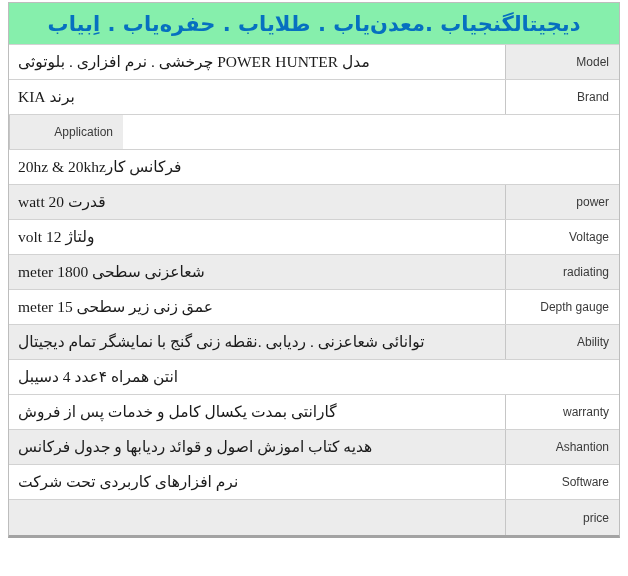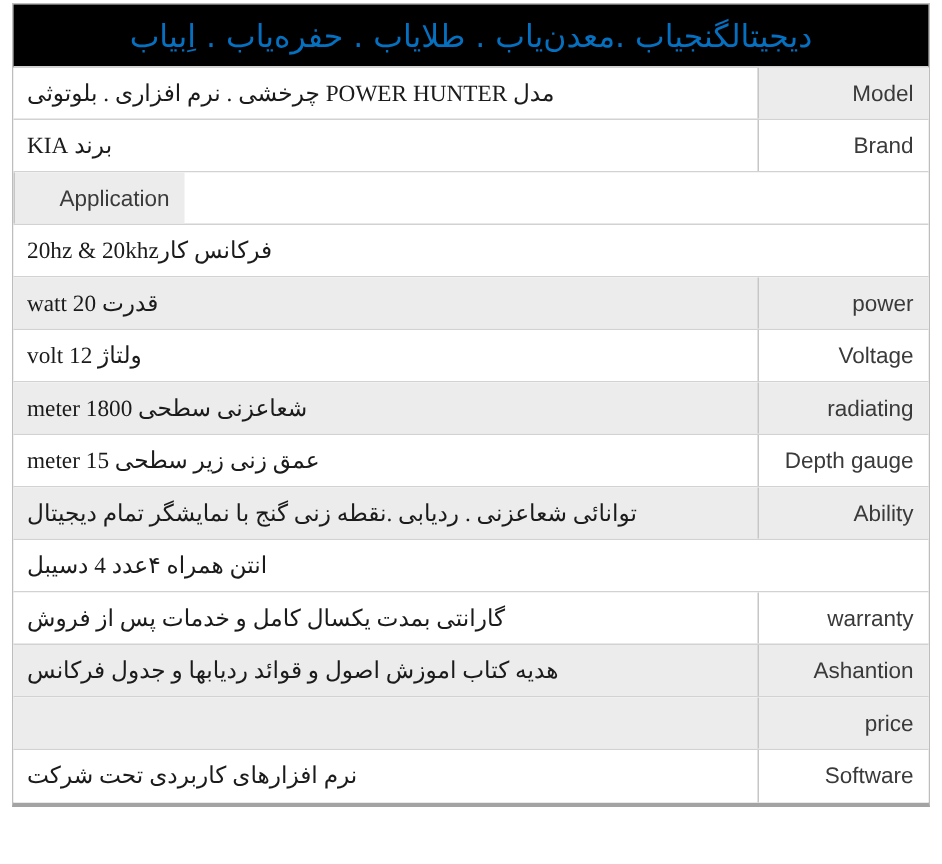--- a/index.html
+++ b/index.html
@@ -19,41 +19,41 @@
     border:1px solid var(--outer);
     border-bottom:3px solid var(--bottom);
     background:#ffffff;
   }
   .title-row{
     height:42px; display:flex; align-items:center; justify-content:center;
     border-bottom:1px solid var(--grid);
     direction:rtl;
     color:var(--accent);
     font-family:"DejaVu Sans","Liberation Sans",sans-serif;
-    font-weight:normal; font-size:21px;
-    background:#000000;
+    font-weight:bold; font-size:21px;
+    background:#86efac;
   }
   .row{
     display:flex; height:35px; border-bottom:1px solid var(--grid);
     background:#ffffff;
   }
   .row:last-child{ border-bottom:none; }
   .cell-value{
     flex:1; direction:rtl;
     display:flex; align-items:center; justify-content:flex-end;
     padding:0 9px;
     font-family:"Liberation Serif","DejaVu Serif","DejaVu Sans",serif;
     font-size:15.5px; color:var(--content-text);
     white-space:nowrap; overflow:hidden;
   }
   .cell-label{
     width:114px; border-right:none; border-left:1px solid #c6c6c6;
     display:flex; align-items:center; justify-content:flex-end;
     padding:0 10px;
-    font-size:15px; color:var(--label-text);
+    font-size:12px; color:var(--label-text);
     white-space:nowrap;
   }
   .shaded{ background:var(--shade); }
 </style>
 </head>
 <body>
 
 <div class="spec-table">
   <div class="title-row">دیجیتالگنجیاب .معدن‌یاب . طلایاب . حفره‌یاب . اِبیاب</div>
   <div id="rows-container">
@@ -151,30 +151,30 @@
   <div class="row">
     <div class="cell-value shaded">
       <span>هدیه کتاب اموزش اصول و قوائد ردیابها و جدول فرکانس</span>
     </div>
     <div class="cell-label shaded">
       <span>Ashantion</span>
     </div>
   </div>
 
   <div class="row">
+    <div class="cell-value">
+      <span>نرم افزارهای کاربردی تحت شرکت</span>
+    </div>
+    <div class="cell-label">
+      <span>Software</span>
+    </div>
+  </div>
+
+  <div class="row">
     <div class="cell-value shaded">
       <span></span>
     </div>
     <div class="cell-label shaded">
       <span>price</span>
     </div>
   </div>
-
-  <div class="row">
-    <div class="cell-value">
-      <span>نرم افزارهای کاربردی تحت شرکت</span>
-    </div>
-    <div class="cell-label">
-      <span>Software</span>
-    </div>
-  </div>
 </div>
 </div>
 
 </body></html>

